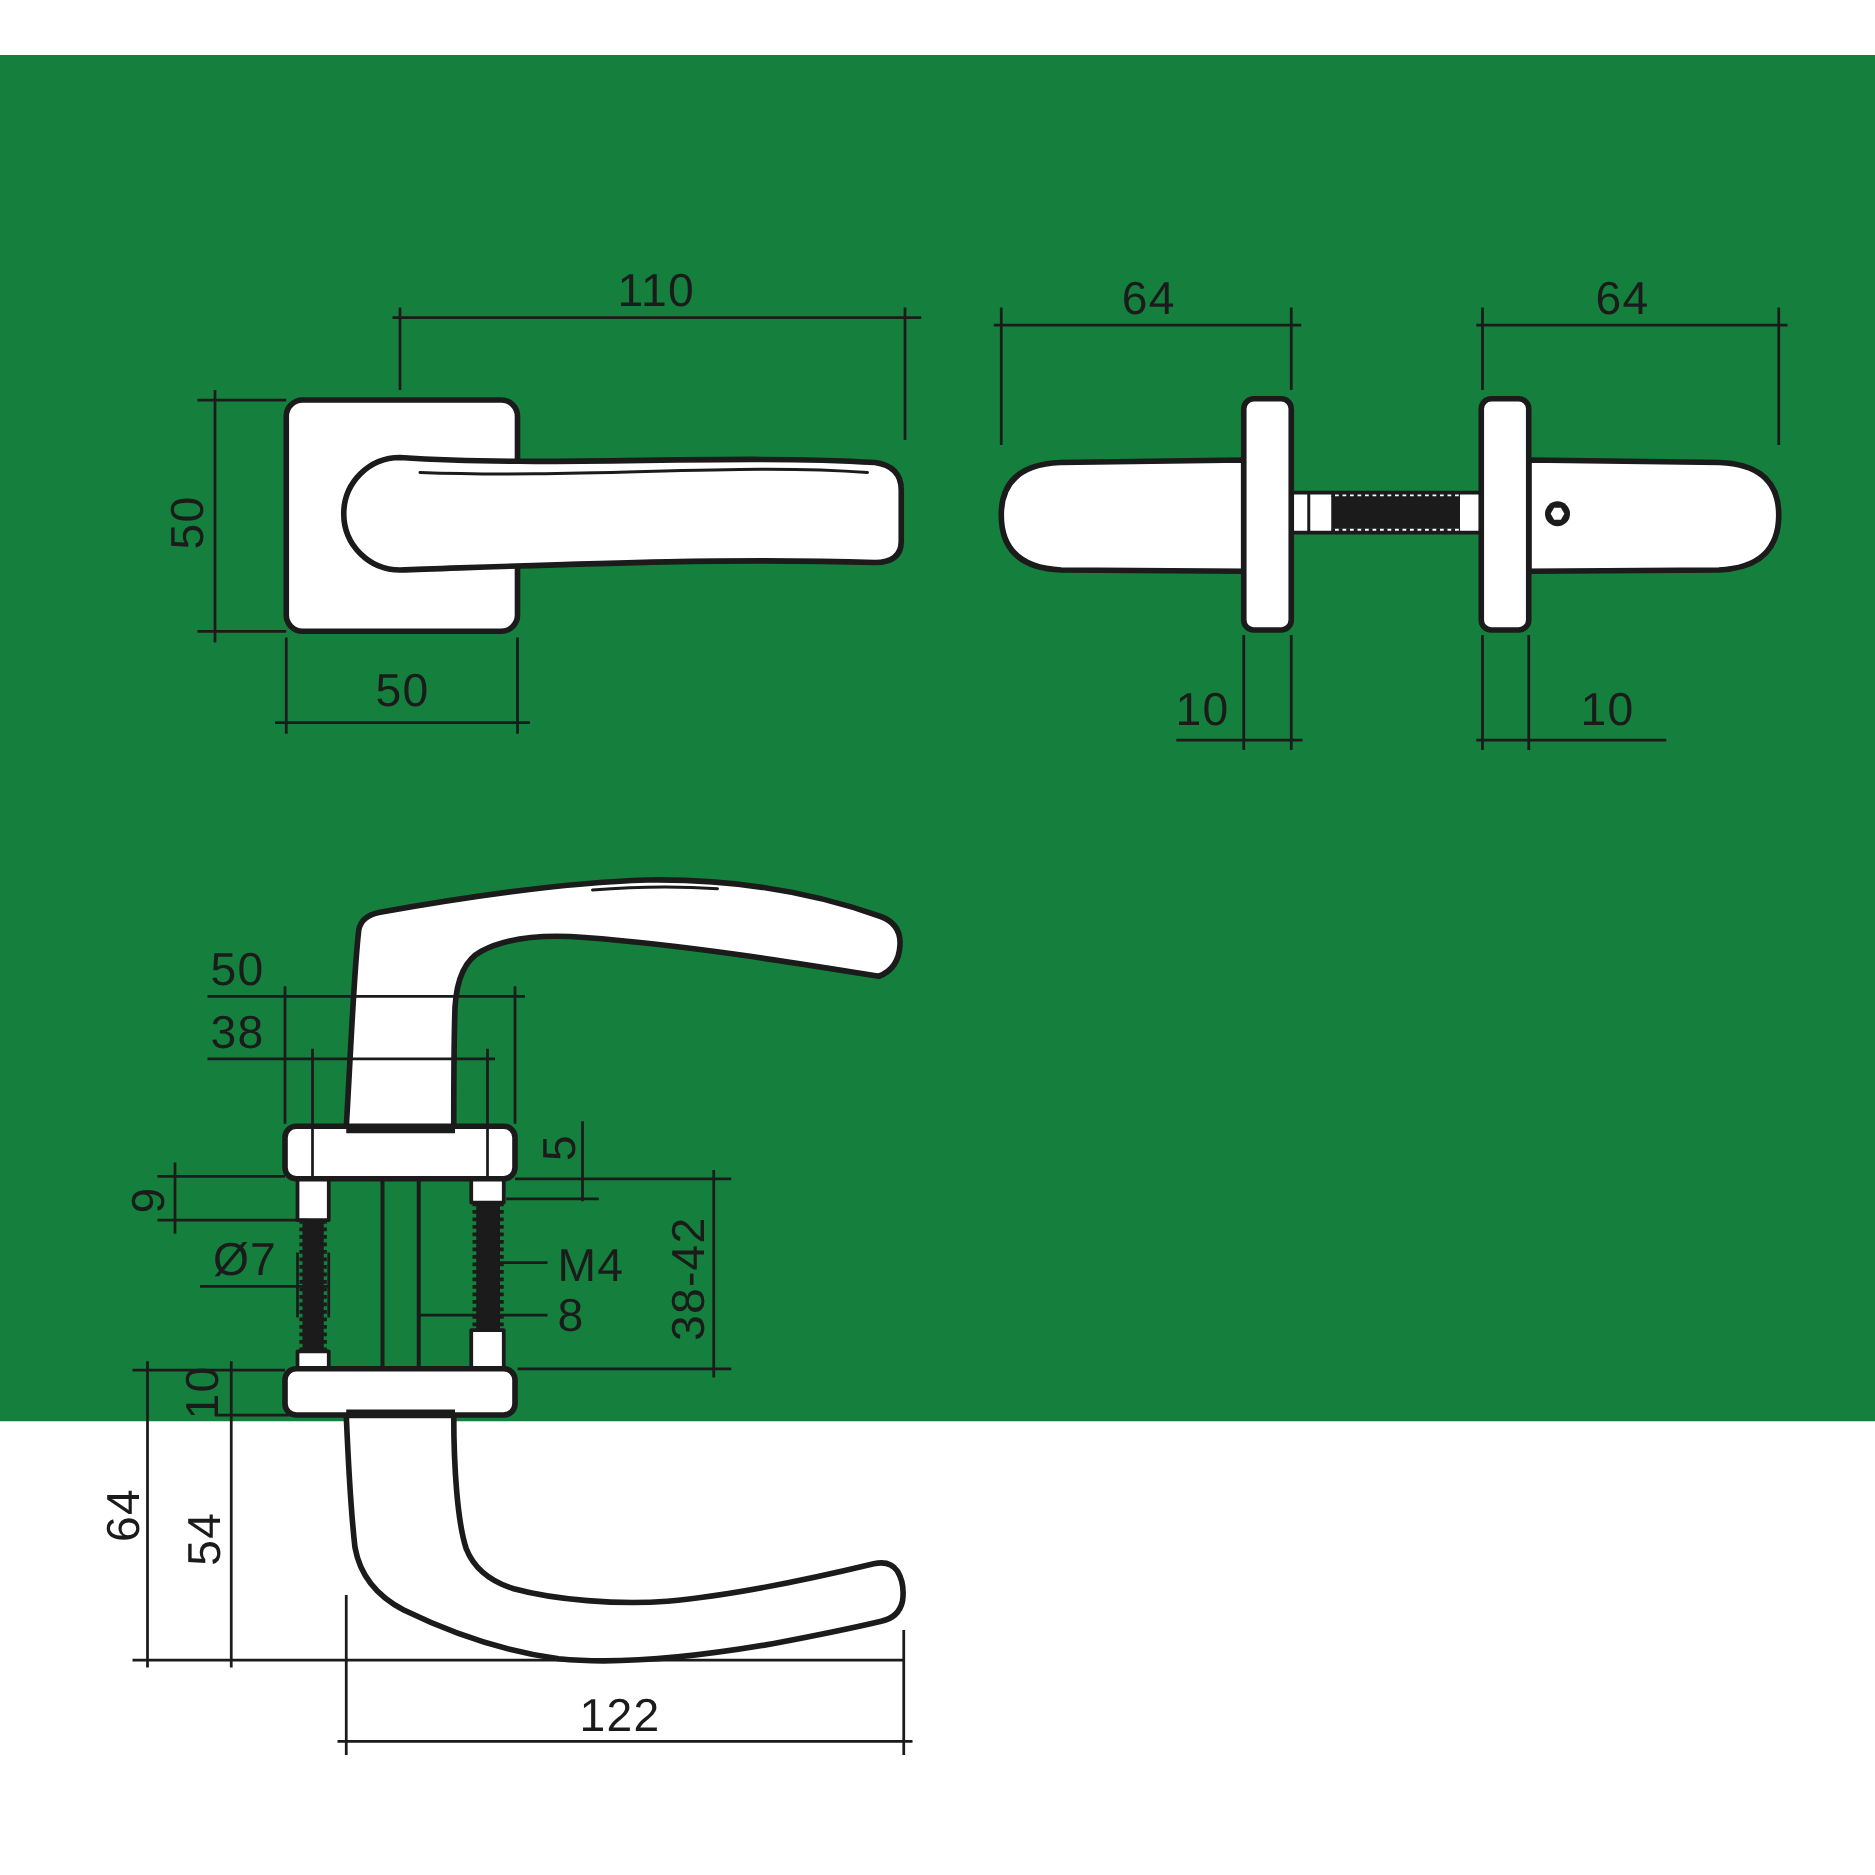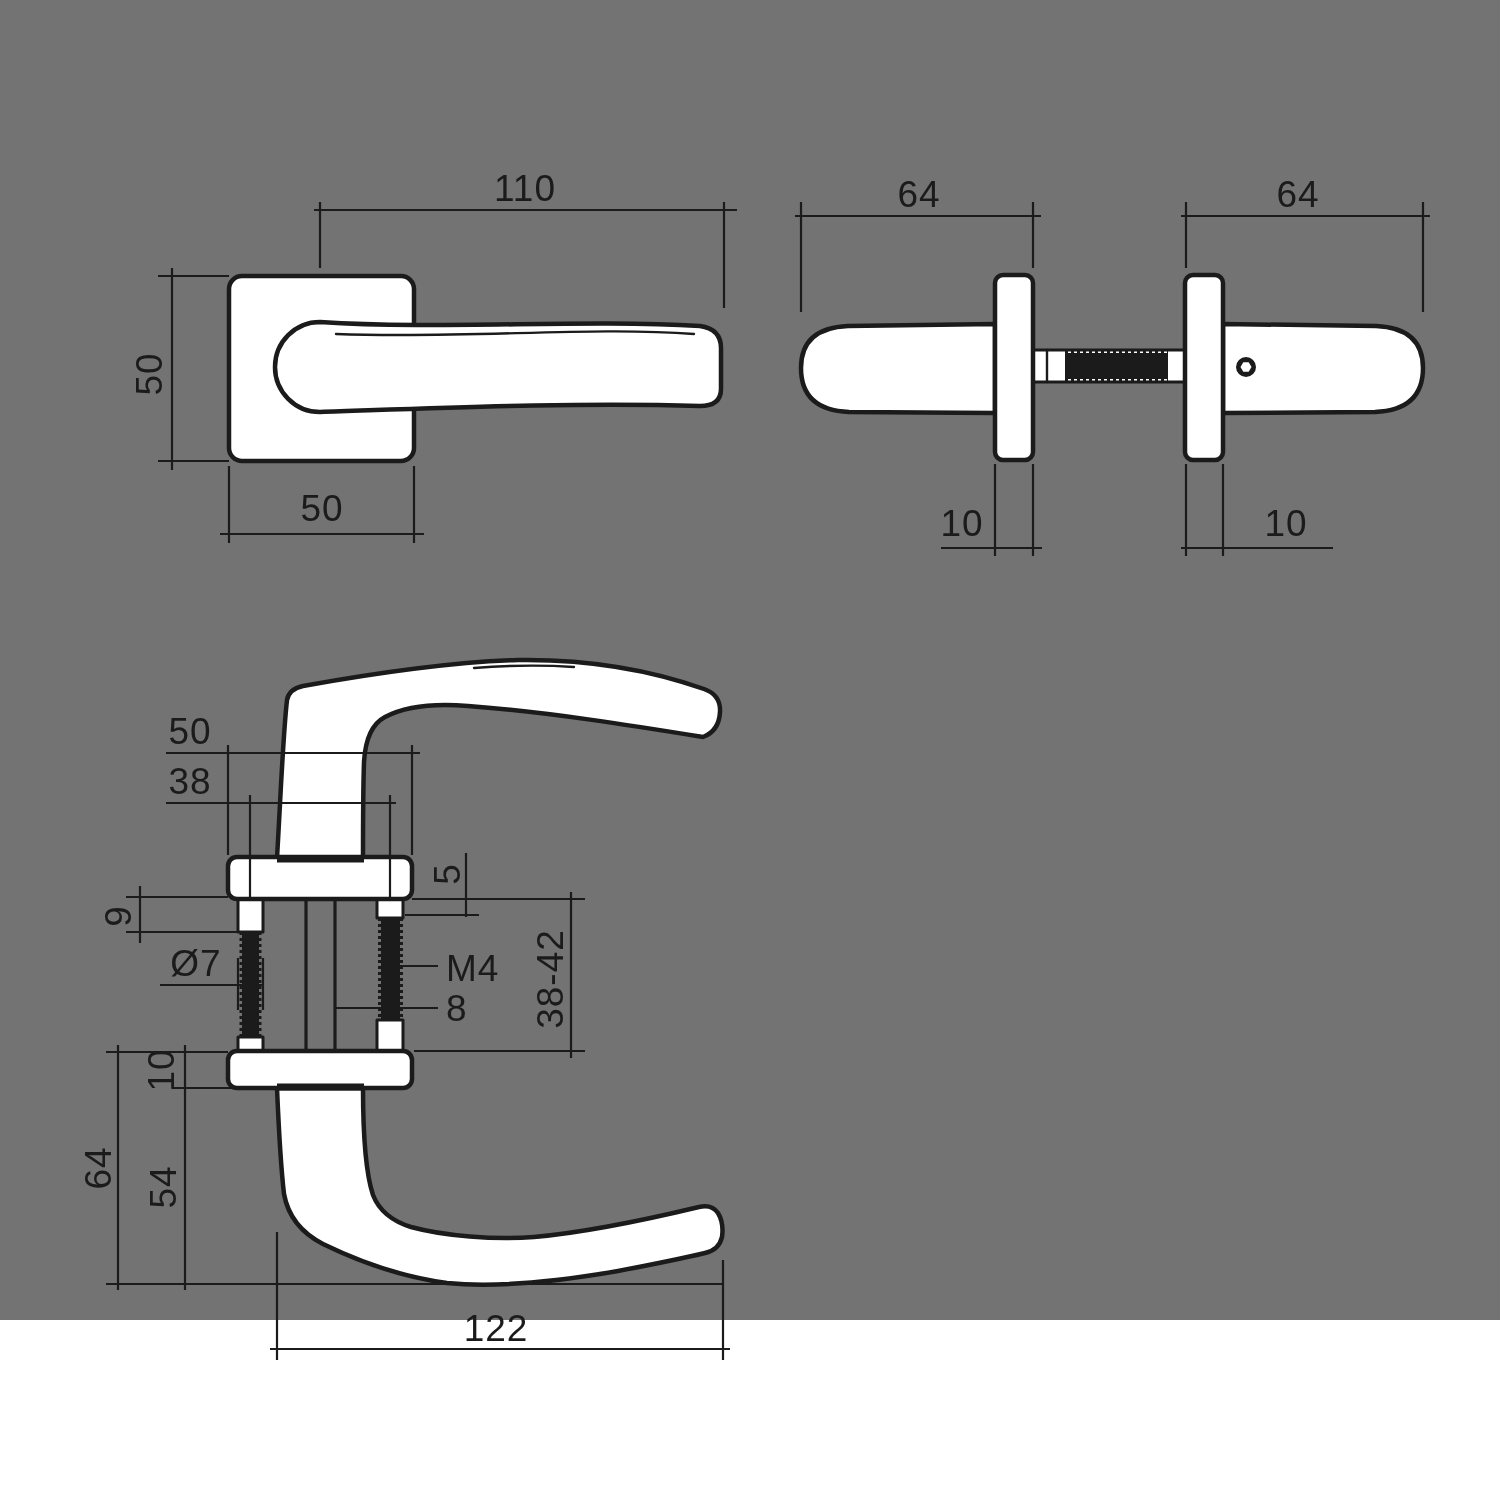--- a/index.html
+++ b/index.html
@@ -6,22 +6,23 @@
     margin: 0;
     padding: 0;
     background: #ffffff;
     width: 1500px;
     height: 1500px;
     overflow: hidden;
   }
   .sheet {
     position: relative;
     width: 1500px;
-    height: 1320px;
-    background: #737373;
+    height: 1093px;
+    background: #15803d;
+    margin-top: 44px;
   }
   svg { display: block; }
   .obj {
     fill: #ffffff;
     stroke: #1b1b1b;
     stroke-width: 4.5;
     stroke-linejoin: round;
     stroke-linecap: round;
   }
   .obj-thin {

